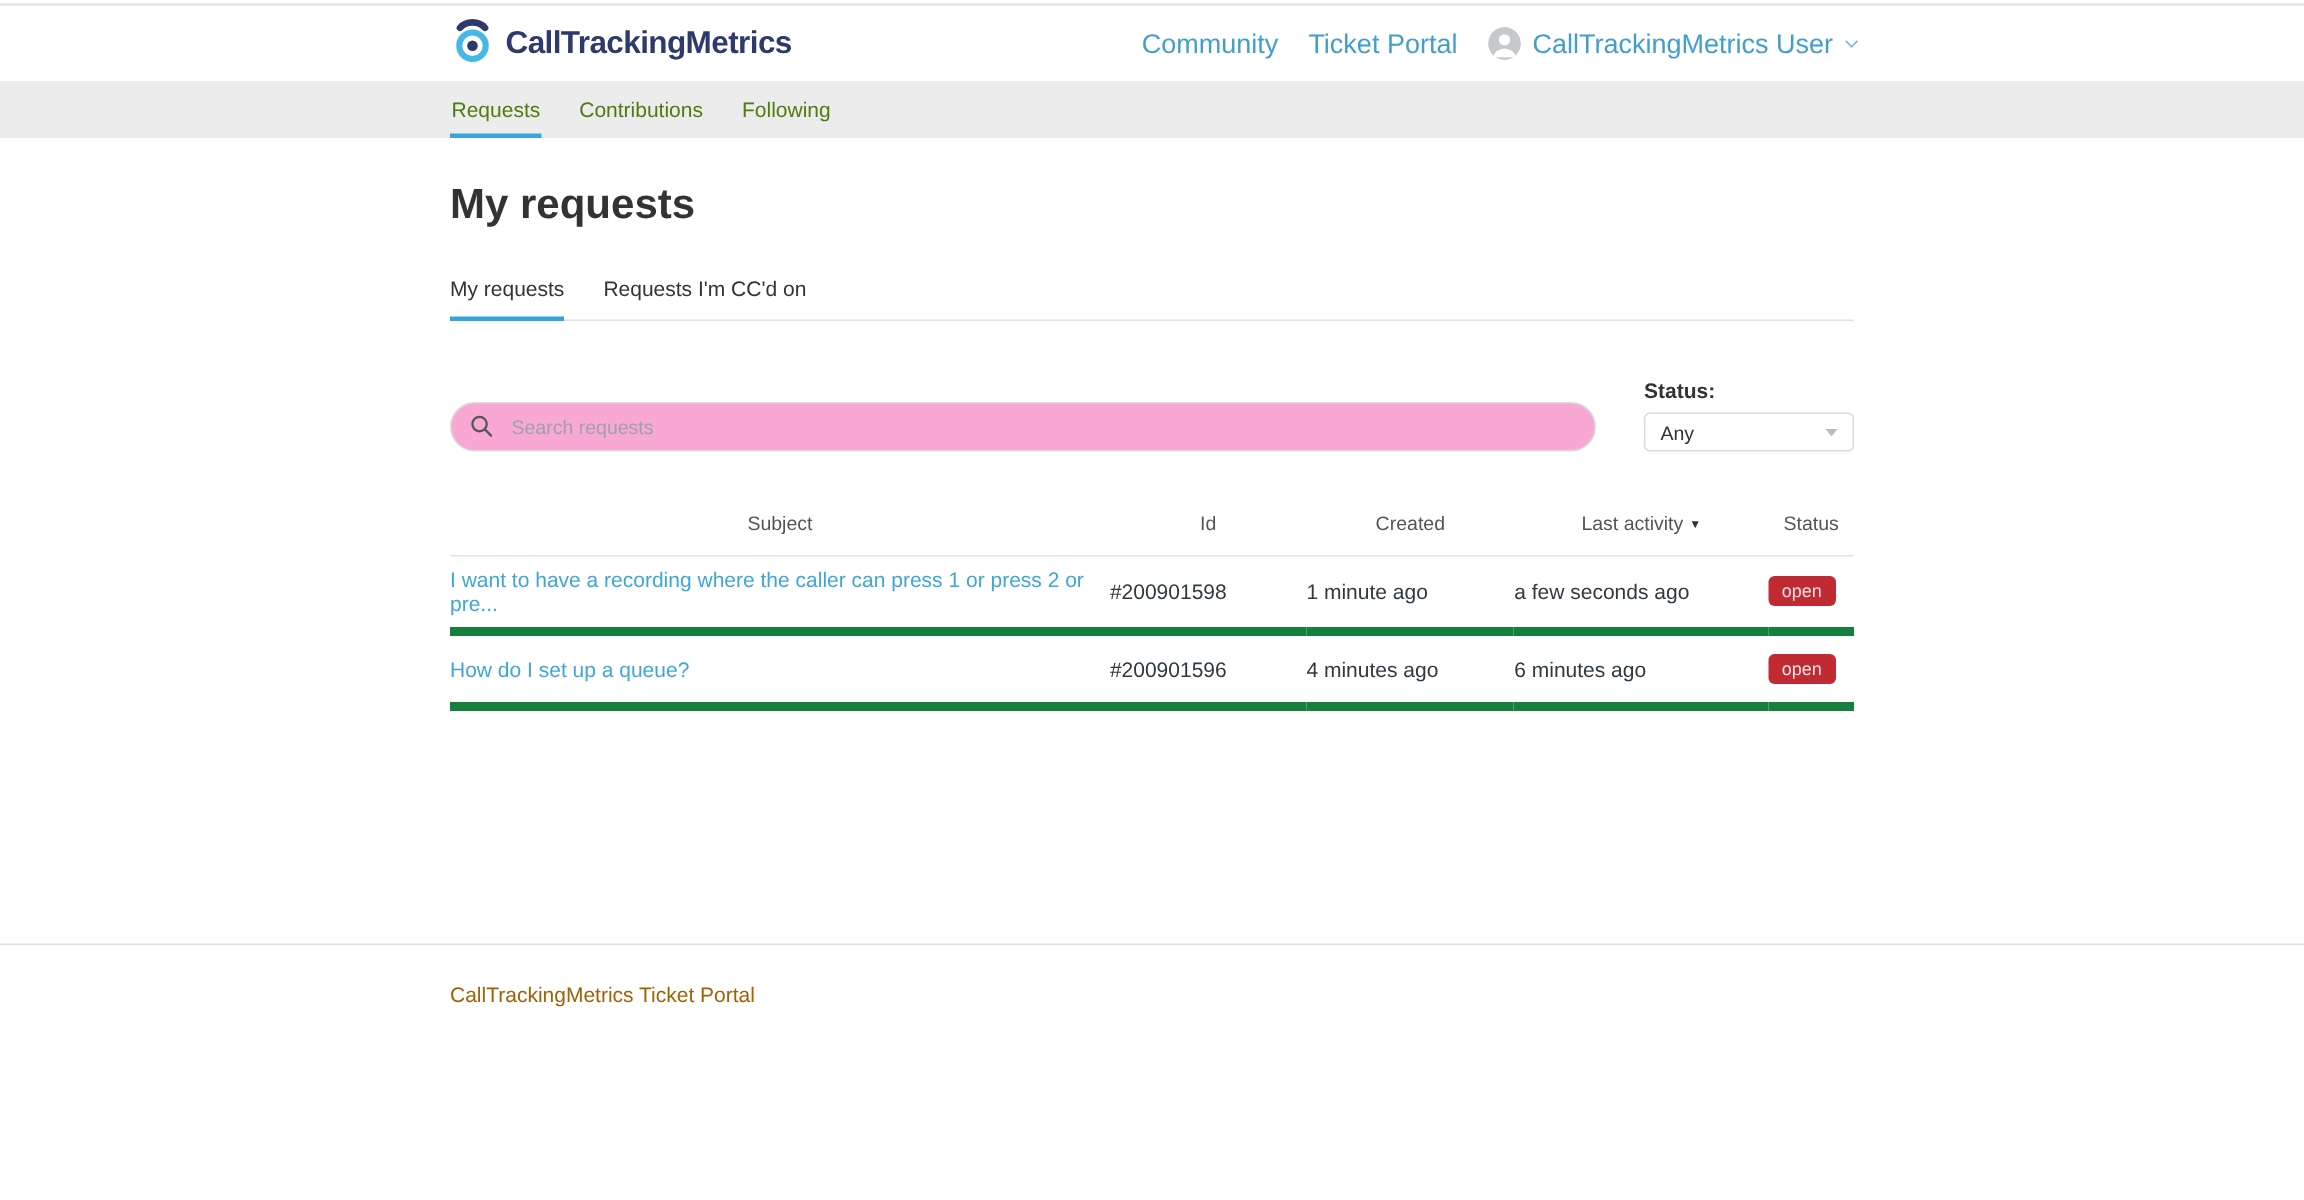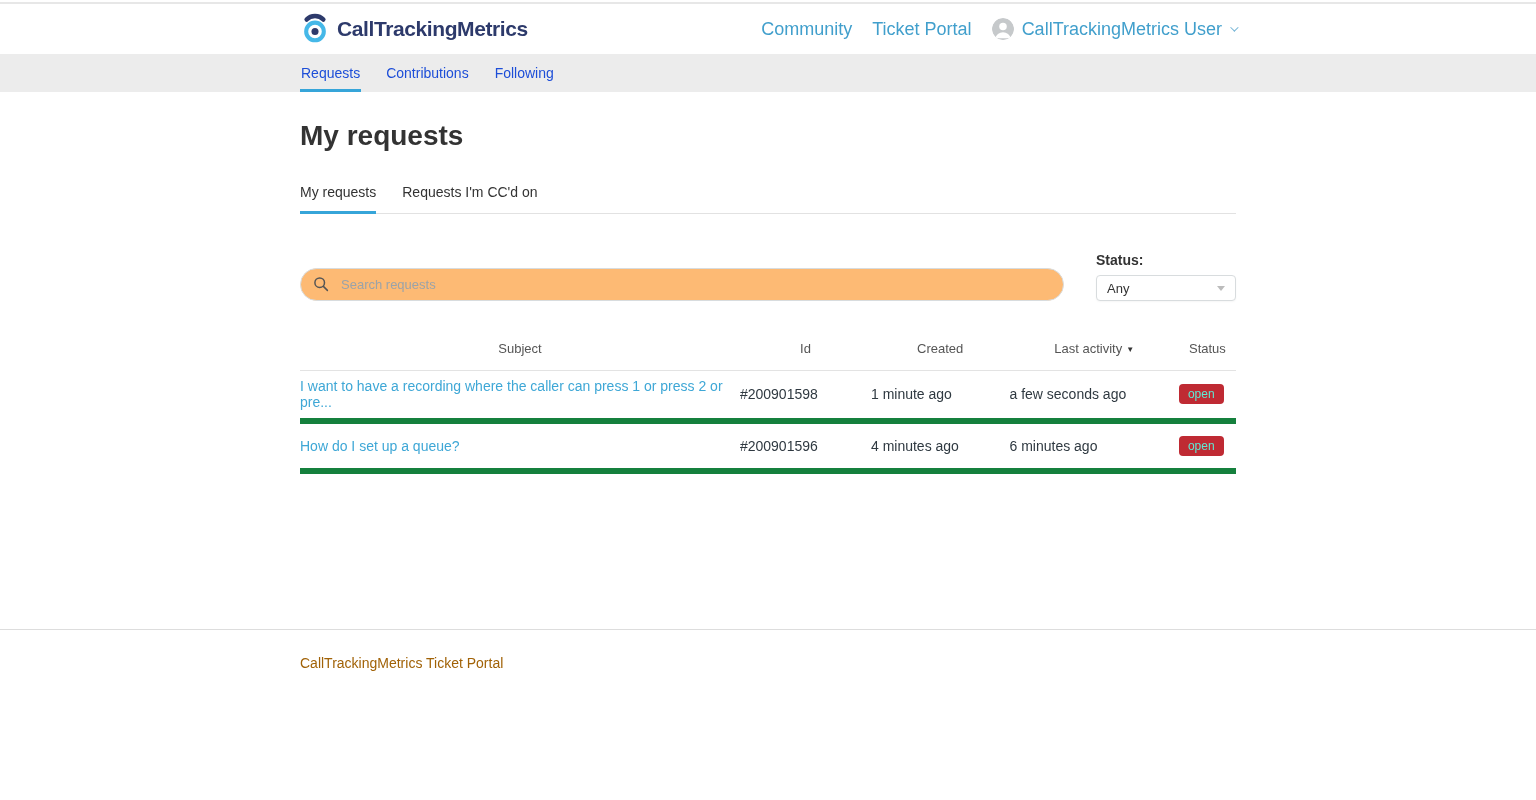--- a/index.html
+++ b/index.html
@@ -17,49 +17,49 @@
   .logo-text { font-size: 21px; font-weight: bold; color: #2d3a6b; letter-spacing: -0.4px; }
   .header-right { display: flex; align-items: center; gap: 20px; font-size: 18px; }
   .header-link { color: #419fcc; text-decoration: none; cursor: pointer; }
   .user-menu { display: flex; align-items: center; gap: 8px; color: #419fcc; cursor: pointer; }
   .avatar { width: 22px; height: 22px; border-radius: 50%; overflow: hidden; flex: 0 0 auto; }
   .chevron-down { width: 6px; height: 6px; border-right: 1.6px solid #74b4d6; border-bottom: 1.6px solid #74b4d6; transform: rotate(45deg) translateY(-2px); display: inline-block; }
 
   
   .nav-bar { background: #ececec; height: 38px; }
   .nav-bar .container { display: flex; gap: 24px; height: 100%; }
-  .nav-tab { position: relative; display: flex; align-items: center; font-size: 14px; color: #1d4ed8; cursor: pointer; padding: 0 1px; }
+  .nav-tab { position: relative; display: flex; align-items: center; font-size: 14px; color: #4d7c0f; cursor: pointer; padding: 0 1px; }
   .nav-tab.active::after { content: ""; position: absolute; left: 0; right: 0; bottom: 0; height: 3px; background: #36a5d9; }
 
   
   main { min-height: 537px; }
   .page-title { font-size: 28px; font-weight: bold; color: #333; padding-top: 28px; }
 
   .subtabs { display: flex; gap: 26px; margin-top: 32px; border-bottom: 1px solid #e2e2e2; }
   .subtab { position: relative; font-size: 14px; color: #333; padding-bottom: 13px; cursor: pointer; }
   .subtab.active::after { content: ""; position: absolute; left: 0; right: 0; bottom: -1px; height: 3px; background: #36a5d9; }
 
   
   .controls { margin-top: 38px; display: flex; justify-content: space-between; align-items: flex-end; }
   .search-wrap { position: relative; width: 764px; }
-  .search-input { width: 100%; height: 33px; border: 1px solid #d8dcde; border-radius: 17px; padding: 0 16px 0 40px; font-size: 13px; color: #333; outline: none; font-family: "Liberation Sans", sans-serif; background: #fdba74; }
+  .search-input { width: 100%; height: 33px; border: 1px solid #d8dcde; border-radius: 17px; padding: 0 16px 0 40px; font-size: 13px; color: #333; outline: none; font-family: "Liberation Sans", sans-serif; background: #f9a8d4; }
   .search-input::placeholder { color: #9aa3a9; }
   .search-icon { position: absolute; left: 13px; top: 8px; }
   .status-group { width: 140px; }
   .status-label { display: block; font-size: 14px; font-weight: bold; color: #333; margin-bottom: 7px; }
   .status-select { height: 26px; border: 1px solid #d8dcde; border-radius: 4px; background: #fff; display: flex; align-items: center; justify-content: space-between; padding: 0 10px; font-size: 13px; color: #333; cursor: pointer; box-shadow: 0 1px 2px rgba(0,0,0,0.04); }
   .select-caret { width: 0; height: 0; border-left: 4px solid transparent; border-right: 4px solid transparent; border-top: 5px solid #bcbcbc; }
 
   
   table { width: 100%; border-collapse: collapse; margin-top: 40px; }
   th { text-align: center; font-weight: normal; font-size: 13px; color: #555; padding: 0 0 14px 0; border-bottom: 1px solid #e3e3e3; }
   td { height: 50px; border-bottom: 6px solid #15803d; font-size: 14px; color: #2f3941; vertical-align: middle; }
   .subject-link { color: #3ea7d6; text-decoration: none; cursor: pointer; }
   .sort-icon { font-size: 8px; color: #333; margin-left: 4px; vertical-align: 1px; }
-  .badge-open { display: inline-block; background: #bf2a33; color: #5eead4; font-size: 12px; padding: 3px 9px; border-radius: 4px; }
+  .badge-open { display: inline-block; background: #bf2a33; color: #e5e5e5; font-size: 12px; padding: 3px 9px; border-radius: 4px; }
 
   
   .site-footer { border-top: 1px solid #dddddd; }
   .site-footer .container { padding: 25px 0; font-size: 14px; color: #a16207; }
 </style>
 </head>
 <body>
 
 <div class="top-line"></div>
 

